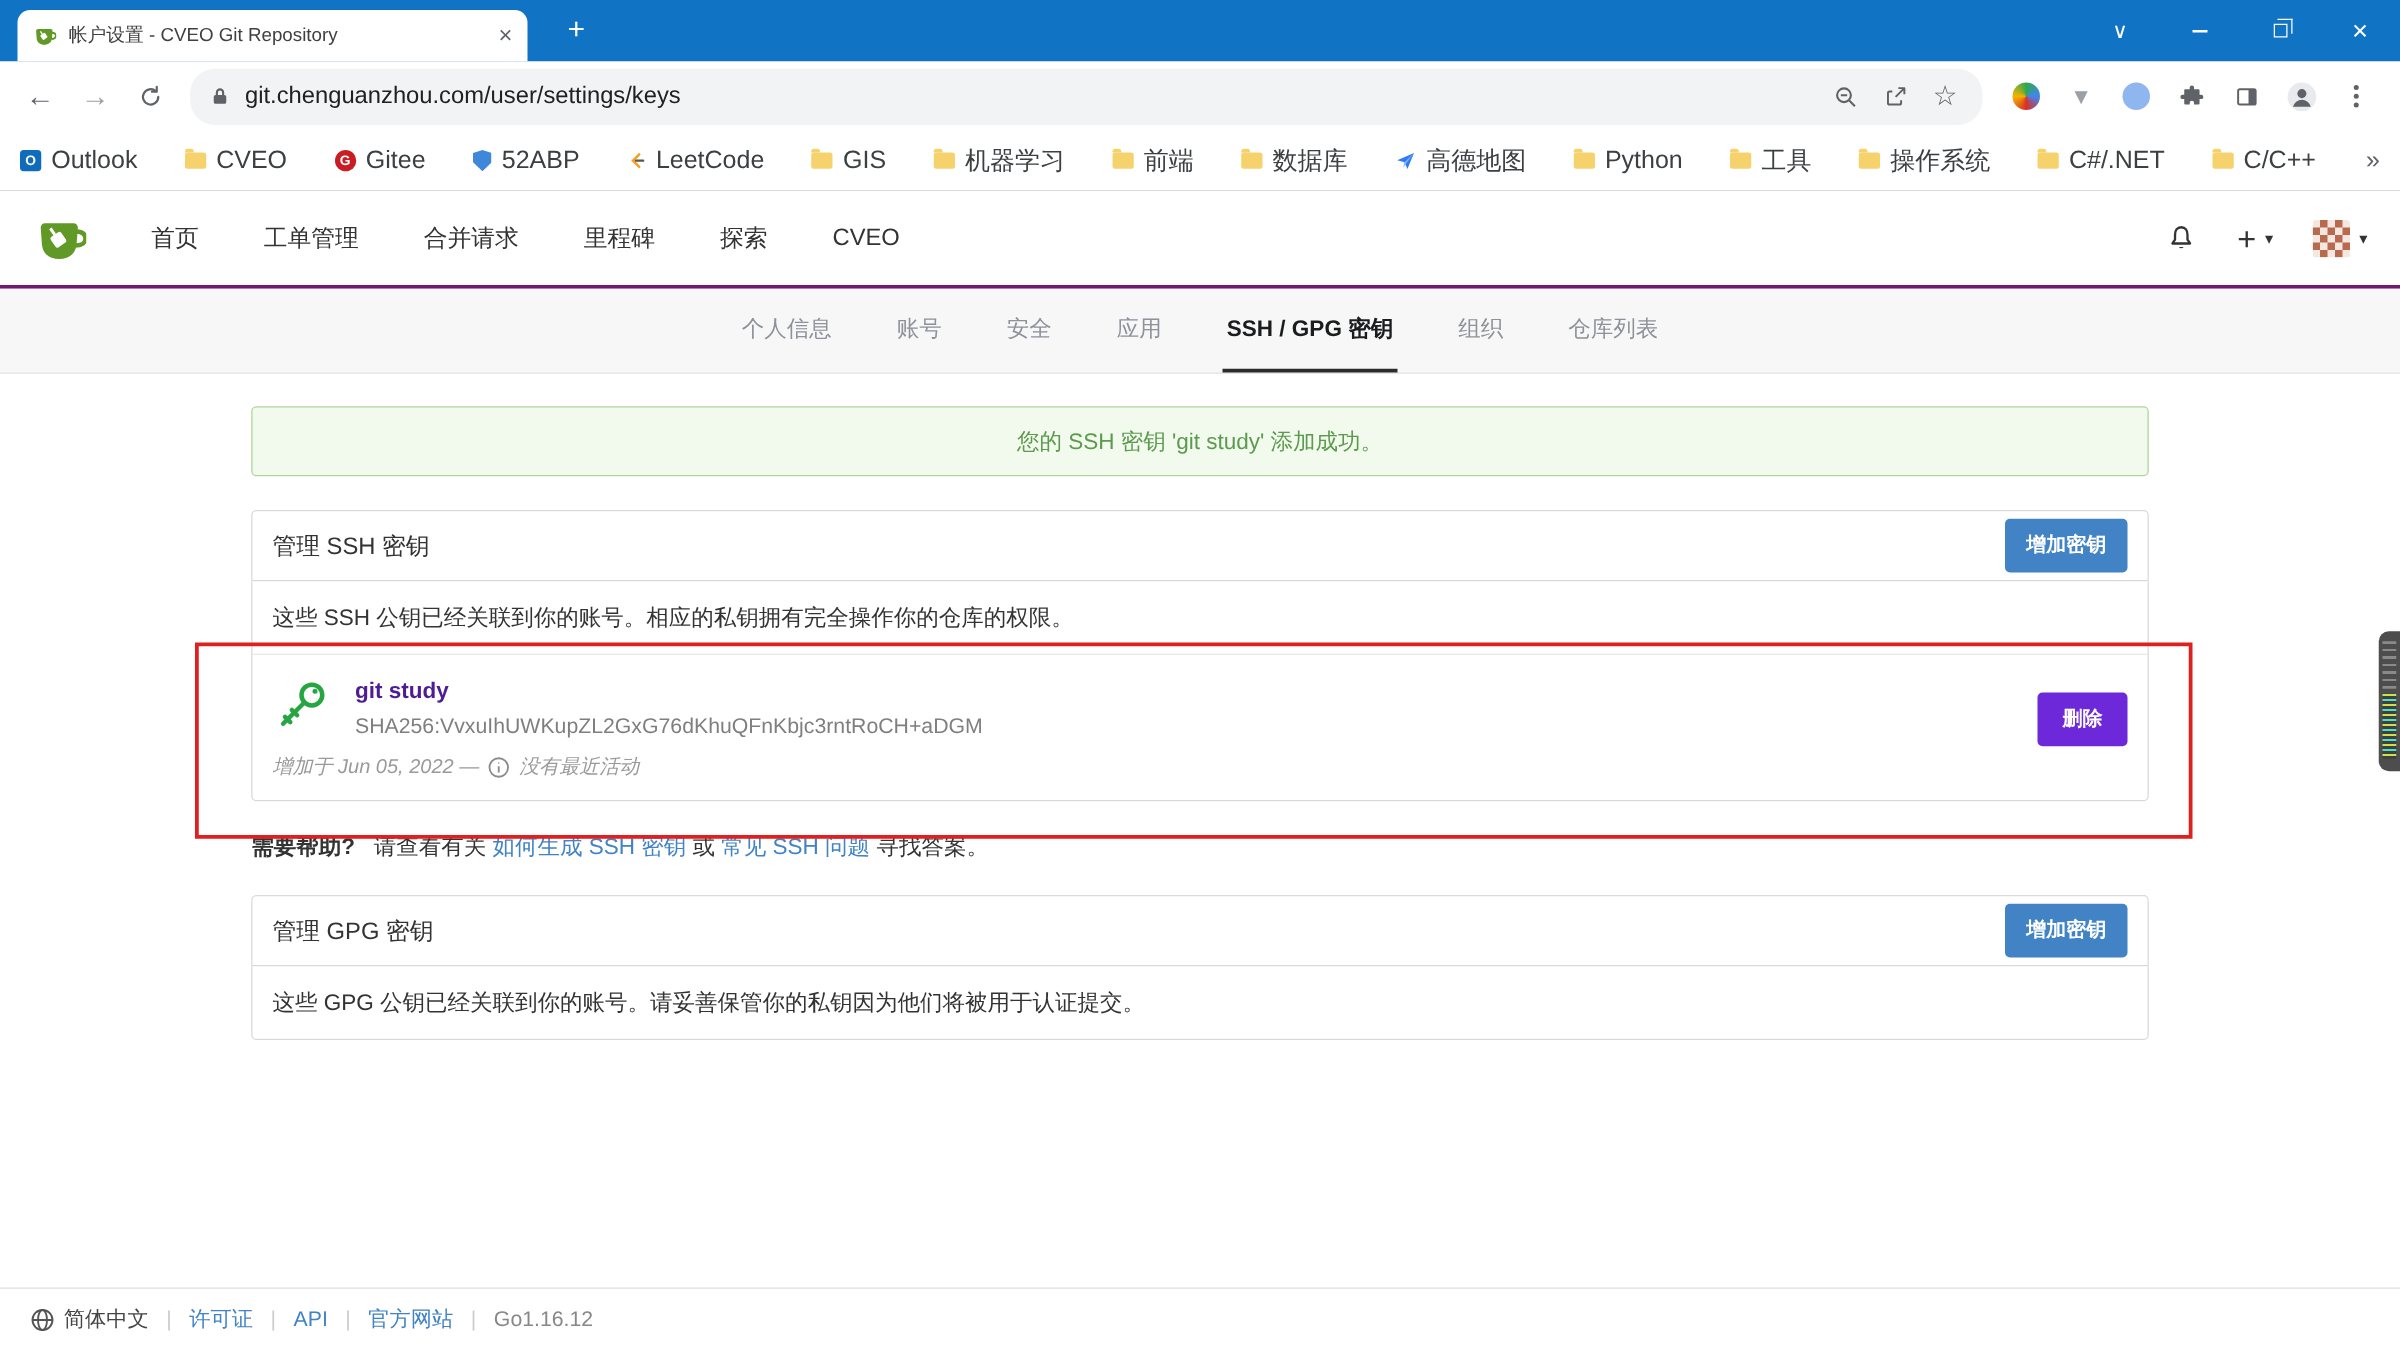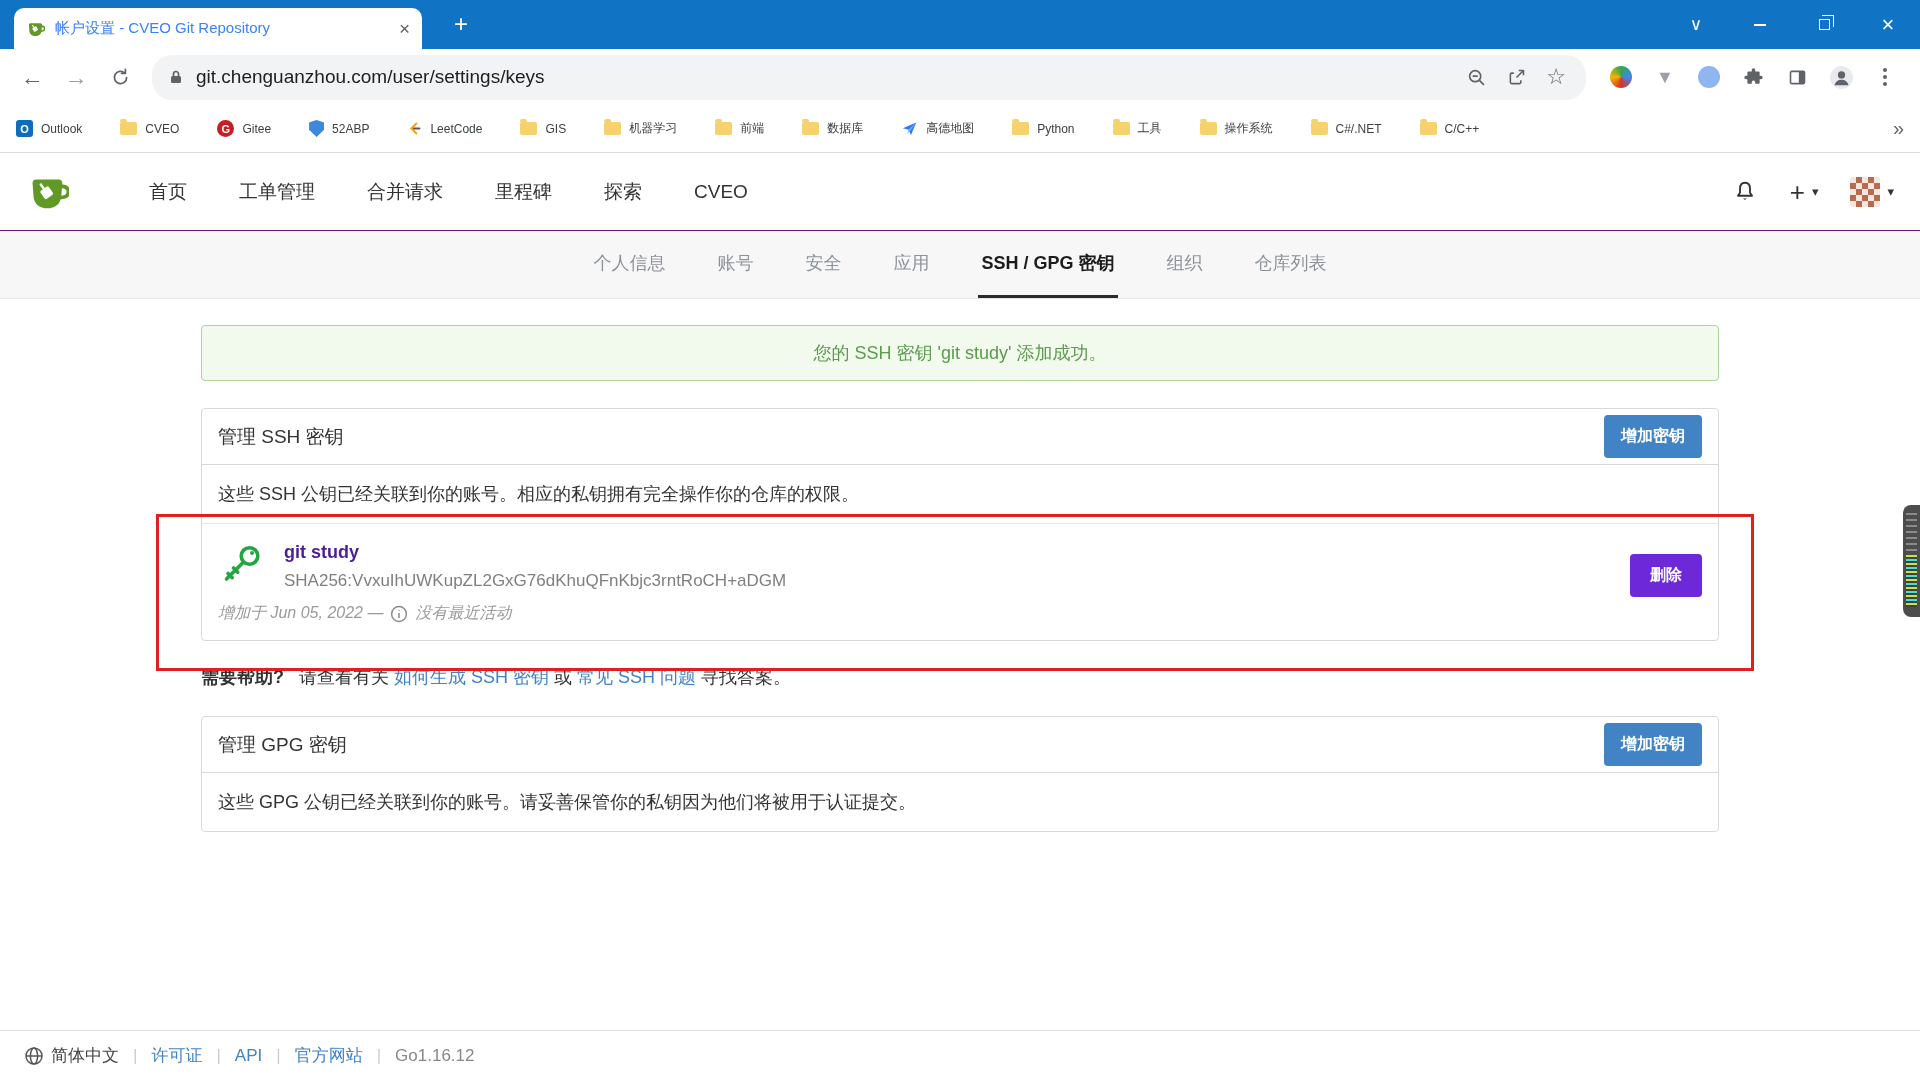--- a/index.html
+++ b/index.html
@@ -3,21 +3,21 @@
 <meta charset="utf-8">
 <style>
   * { margin:0; padding:0; box-sizing:border-box; }
   body { background:#ddd; font-family:"Liberation Sans","DejaVu Sans",sans-serif; }
   .screen { position:relative; width:1920px; height:1080px; background:#fff; overflow:hidden; }
 
   
   .titlebar { position:relative; height:49px; background:#1173c4; }
   .btab { position:absolute; left:14px; top:8px; width:408px; height:41px; background:#fff;
           border-radius:10px 10px 0 0; display:flex; align-items:center; padding:0 12px; gap:10px; }
-  .btab-title { flex:1; font-size:15px; color:#3b82f6; white-space:nowrap; overflow:hidden; }
+  .btab-title { flex:1; font-size:15px; color:#404040; white-space:nowrap; overflow:hidden; }
   .btab-close { color:#5f6368; font-size:19px; line-height:1; cursor:pointer; }
   .newtab { position:absolute; left:446px; top:12px; width:30px; height:26px; color:#fff;
             font-size:24px; line-height:24px; text-align:center; cursor:pointer; }
   .winbtns { position:absolute; right:0; top:0; height:49px; display:flex; align-items:center; }
   .winbtn { width:64px; height:49px; display:flex; align-items:center; justify-content:center;
             color:#fff; font-size:17px; cursor:pointer; }
   .winbtn .minline { width:12px; height:2px; background:#fff; }
   .restore { position:relative; width:11px; height:11px; border:1.6px solid #fff; background:transparent; }
   .restore::before { content:""; position:absolute; left:2px; top:-5px; width:11px; height:11px;
                      border:1.6px solid #fff; border-left:none; border-bottom:none; }
@@ -39,35 +39,35 @@
          background:conic-gradient(#2fa84f,#4285f4,#d93025,#f4b400,#2fa84f); }
   .vueicon { color:#9aa0a6; font-size:18px; }
   .bluedot { width:22px; height:22px; border-radius:50%; background:#8fb6ef; }
   .menudots { display:flex; flex-direction:column; gap:3px; }
   .menudots i { width:4px; height:4px; border-radius:50%; background:#5f6368; }
 
   
   .bookmarks { height:48px; background:#fff; border-bottom:1px solid #dadce0; display:flex;
                align-items:center; padding:0 16px; gap:38px; }
   .bm { display:flex; align-items:center; gap:8px; cursor:pointer; }
-  .bm-label { font-size:12px; color:#3c4043; white-space:nowrap; }
+  .bm-label { font-size:20px; color:#3c4043; white-space:nowrap; }
   .folder { width:17px; height:13px; background:#f6d26c; border-radius:2px; position:relative; }
   .folder::before { content:""; position:absolute; top:-3px; left:0; width:7px; height:3px;
                     background:#f6d26c; border-radius:2px 2px 0 0; }
   .bi-outlook { width:17px; height:17px; background:#0f6cbd; border-radius:3px; color:#fff;
                 font-size:11px; font-weight:bold; display:flex; align-items:center; justify-content:center; }
   .bi-gitee { width:17px; height:17px; background:#c71d23; border-radius:50%; color:#fff;
               font-size:11px; font-weight:bold; display:flex; align-items:center; justify-content:center; }
   .bi-shield { width:15px; height:17px; background:#3f87d8;
                clip-path:polygon(50% 0,100% 14%,100% 58%,50% 100%,0 58%,0 14%); }
   .bm-more { margin-left:auto; color:#5f6368; font-size:20px; cursor:pointer; }
 
   
-  .gt-nav { height:78px; background:#fff; border-bottom:1px solid #701a75; display:flex;
-            align-items:center; padding:0 26px;gap:28px; }
+  .gt-nav { height:78px; background:#fff; border-bottom:3px solid #701a75; display:flex;
+            align-items:center; padding:0 26px; }
   .gt-links { display:flex; align-items:center; gap:52px; margin-left:52px; }
   .gt-link { font-size:19px; color:#333; cursor:pointer; white-space:nowrap; }
   .gt-right { margin-left:auto; display:flex; align-items:center; gap:32px; }
   .plusgrp, .avagrp { display:flex; align-items:center; gap:7px; cursor:pointer; }
   .plus { font-size:26px; color:#333; line-height:1; }
   .caret { font-size:13px; color:#333; }
   .identicon { width:30px; height:30px; border-radius:3px; overflow:hidden; }
 
   
   .tabband { height:68px; background:#f7f7f7; border-bottom:1px solid #e4e4e4; display:flex;

